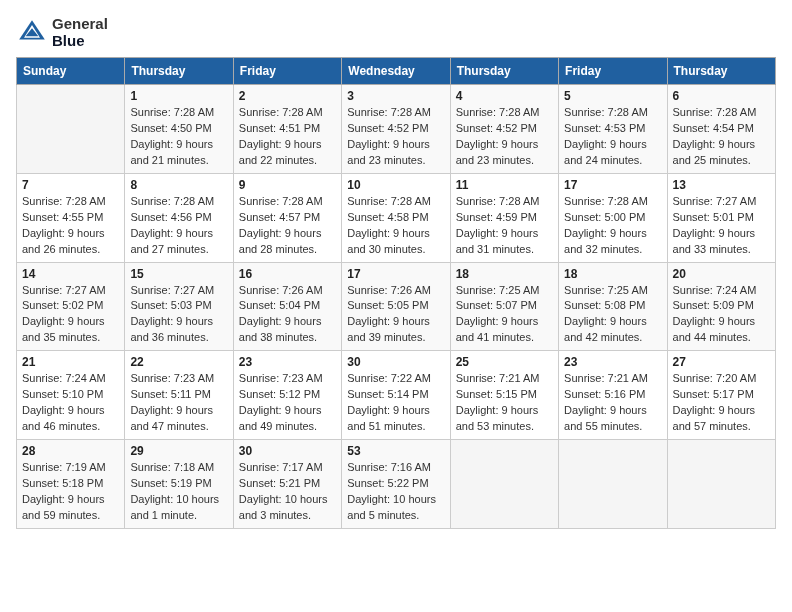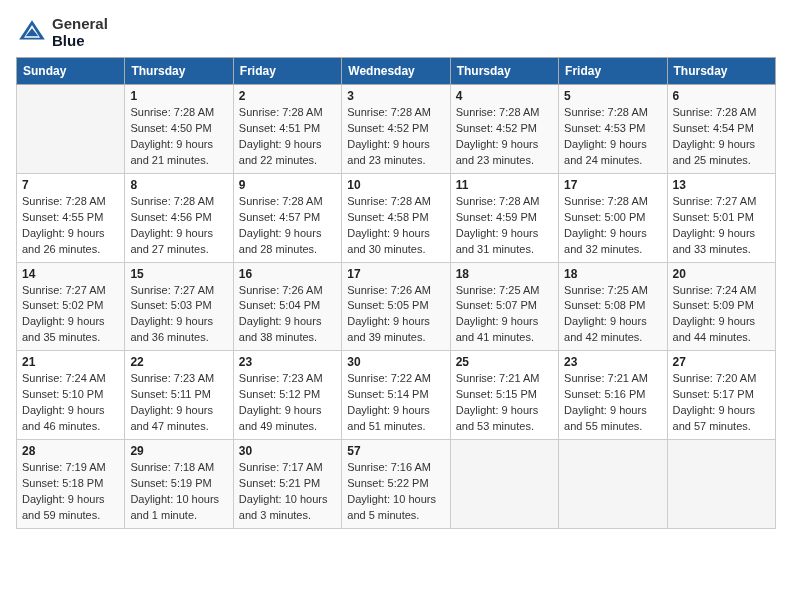--- a/index.html
+++ b/index.html
@@ -253,21 +253,21 @@
         </td>
         <td>
           <div class="day-number">29</div>
           <div class="day-info">Sunrise: 7:18 AM<br>Sunset: 5:19 PM<br>Daylight: 10 hours and 1 minute.</div>
         </td>
         <td>
           <div class="day-number">30</div>
           <div class="day-info">Sunrise: 7:17 AM<br>Sunset: 5:21 PM<br>Daylight: 10 hours and 3 minutes.</div>
         </td>
         <td>
-          <div class="day-number">57</div>
+          <div class="day-number">53</div>
           <div class="day-info">Sunrise: 7:16 AM<br>Sunset: 5:22 PM<br>Daylight: 10 hours and 5 minutes.</div>
         </td>
         <td class="empty-cell"></td>
         <td class="empty-cell"></td>
         <td class="empty-cell"></td>
       </tr>
     </tbody>
 </table>
 
 </body></html>

